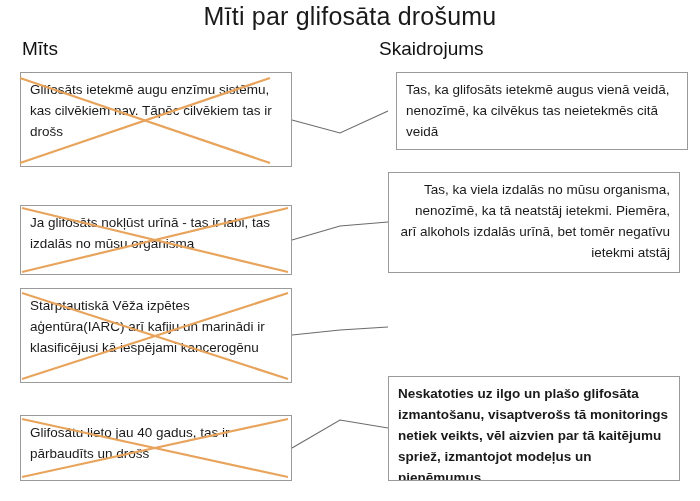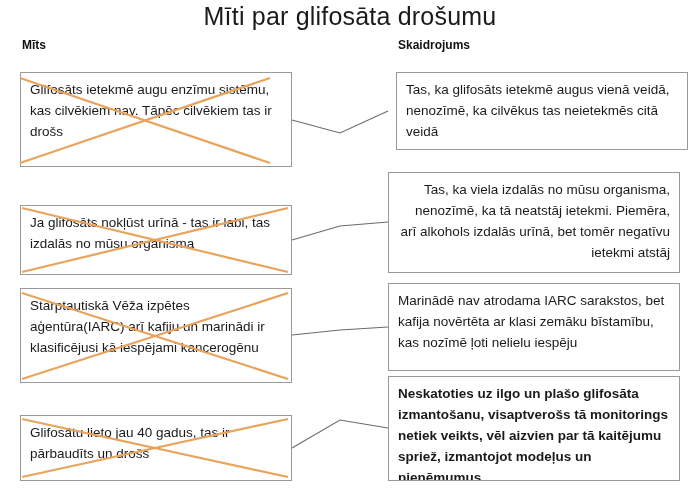--- a/index.html
+++ b/index.html
@@ -26,26 +26,26 @@
     top: 2px;
     left: 0;
     width: 700px;
     text-align: center;
     font-size: 25px;
     letter-spacing: 0.2px;
     color: #1a1a1a;
   }
   .col-head {
     position: absolute;
-    font-size: 12px;
-    font-weight: bold;
+    font-size: 19px;
+    font-weight: normal;
     color: #111111;
   }
   #head-myth  { left: 22px;  top: 38px; }
-  #head-expl  { left: 398px; top: 38px; }
+  #head-expl  { left: 379px; top: 38px; }
 
   .box {
     position: absolute;
     box-sizing: border-box;
     border: 1px solid #9a9a9a;
     background: #ffffff;
     font-size: 13.5px;
     line-height: 1.55;
     color: #1a1a1a;
     padding: 7px 9px 6px 9px;
@@ -96,21 +96,20 @@
   <div class="col-head" id="head-myth">Mīts</div>
   <div class="col-head" id="head-expl">Skaidrojums</div>
 
   <div class="box myth-box" id="myth-0">Glifosāts ietekmē augu enzīmu sistēmu, kas cilvēkiem nav. Tāpēc cilvēkiem tas ir drošs</div>
   <div class="box myth-box" id="myth-1">Ja glifosāts nokļūst urīnā - tas ir labi, tas izdalās no mūsu organisma</div>
   <div class="box myth-box" id="myth-2">Starptautiskā Vēža izpētes aģentūra(IARC) arī kafiju un marinādi ir klasificējusi kā iespējami kancerogēnu</div>
   <div class="box myth-box" id="myth-3">Glifosātu lieto jau 40 gadus, tas ir pārbaudīts un drošs</div>
 
   <div class="box expl-box" id="expl-0">Tas, ka glifosāts ietekmē augus vienā veidā, nenozīmē, ka cilvēkus tas neietekmēs citā veidā</div>
   <div class="box expl-box" id="expl-1">Tas, ka viela izdalās no mūsu organisma, nenozīmē, ka tā neatstāj ietekmi. Piemēra, arī alkohols izdalās urīnā, bet tomēr negatīvu ietekmi atstāj</div>
-  <div class="box expl-box" id="expl-2">Marinādē nav atrodama IARC sarakstos, bet kafija novērtēta ar klasi zemāku bīstamību, kas nozīmē ļoti nelielu iespēju</div>
   <div class="box expl-box" id="expl-3">Neskatoties uz ilgo un plašo glifosāta izmantošanu, visaptverošs tā monitorings netiek veikts, vēl aizvien par tā kaitējumu spriež, izmantojot modeļus un pieņēmumus</div>
 
   <svg class="overlay" viewBox="0 0 700 501">
 
     <g>
       <path class="connector" d="M292 120 L340 133 L388 111"></path>
       <path class="connector" d="M292 240 L340 226 L388 222"></path>
       <path class="connector" d="M292 335 L340 330 L388 327"></path>
       <path class="connector" d="M292 448 L340 420 L388 428"></path>
     </g>

